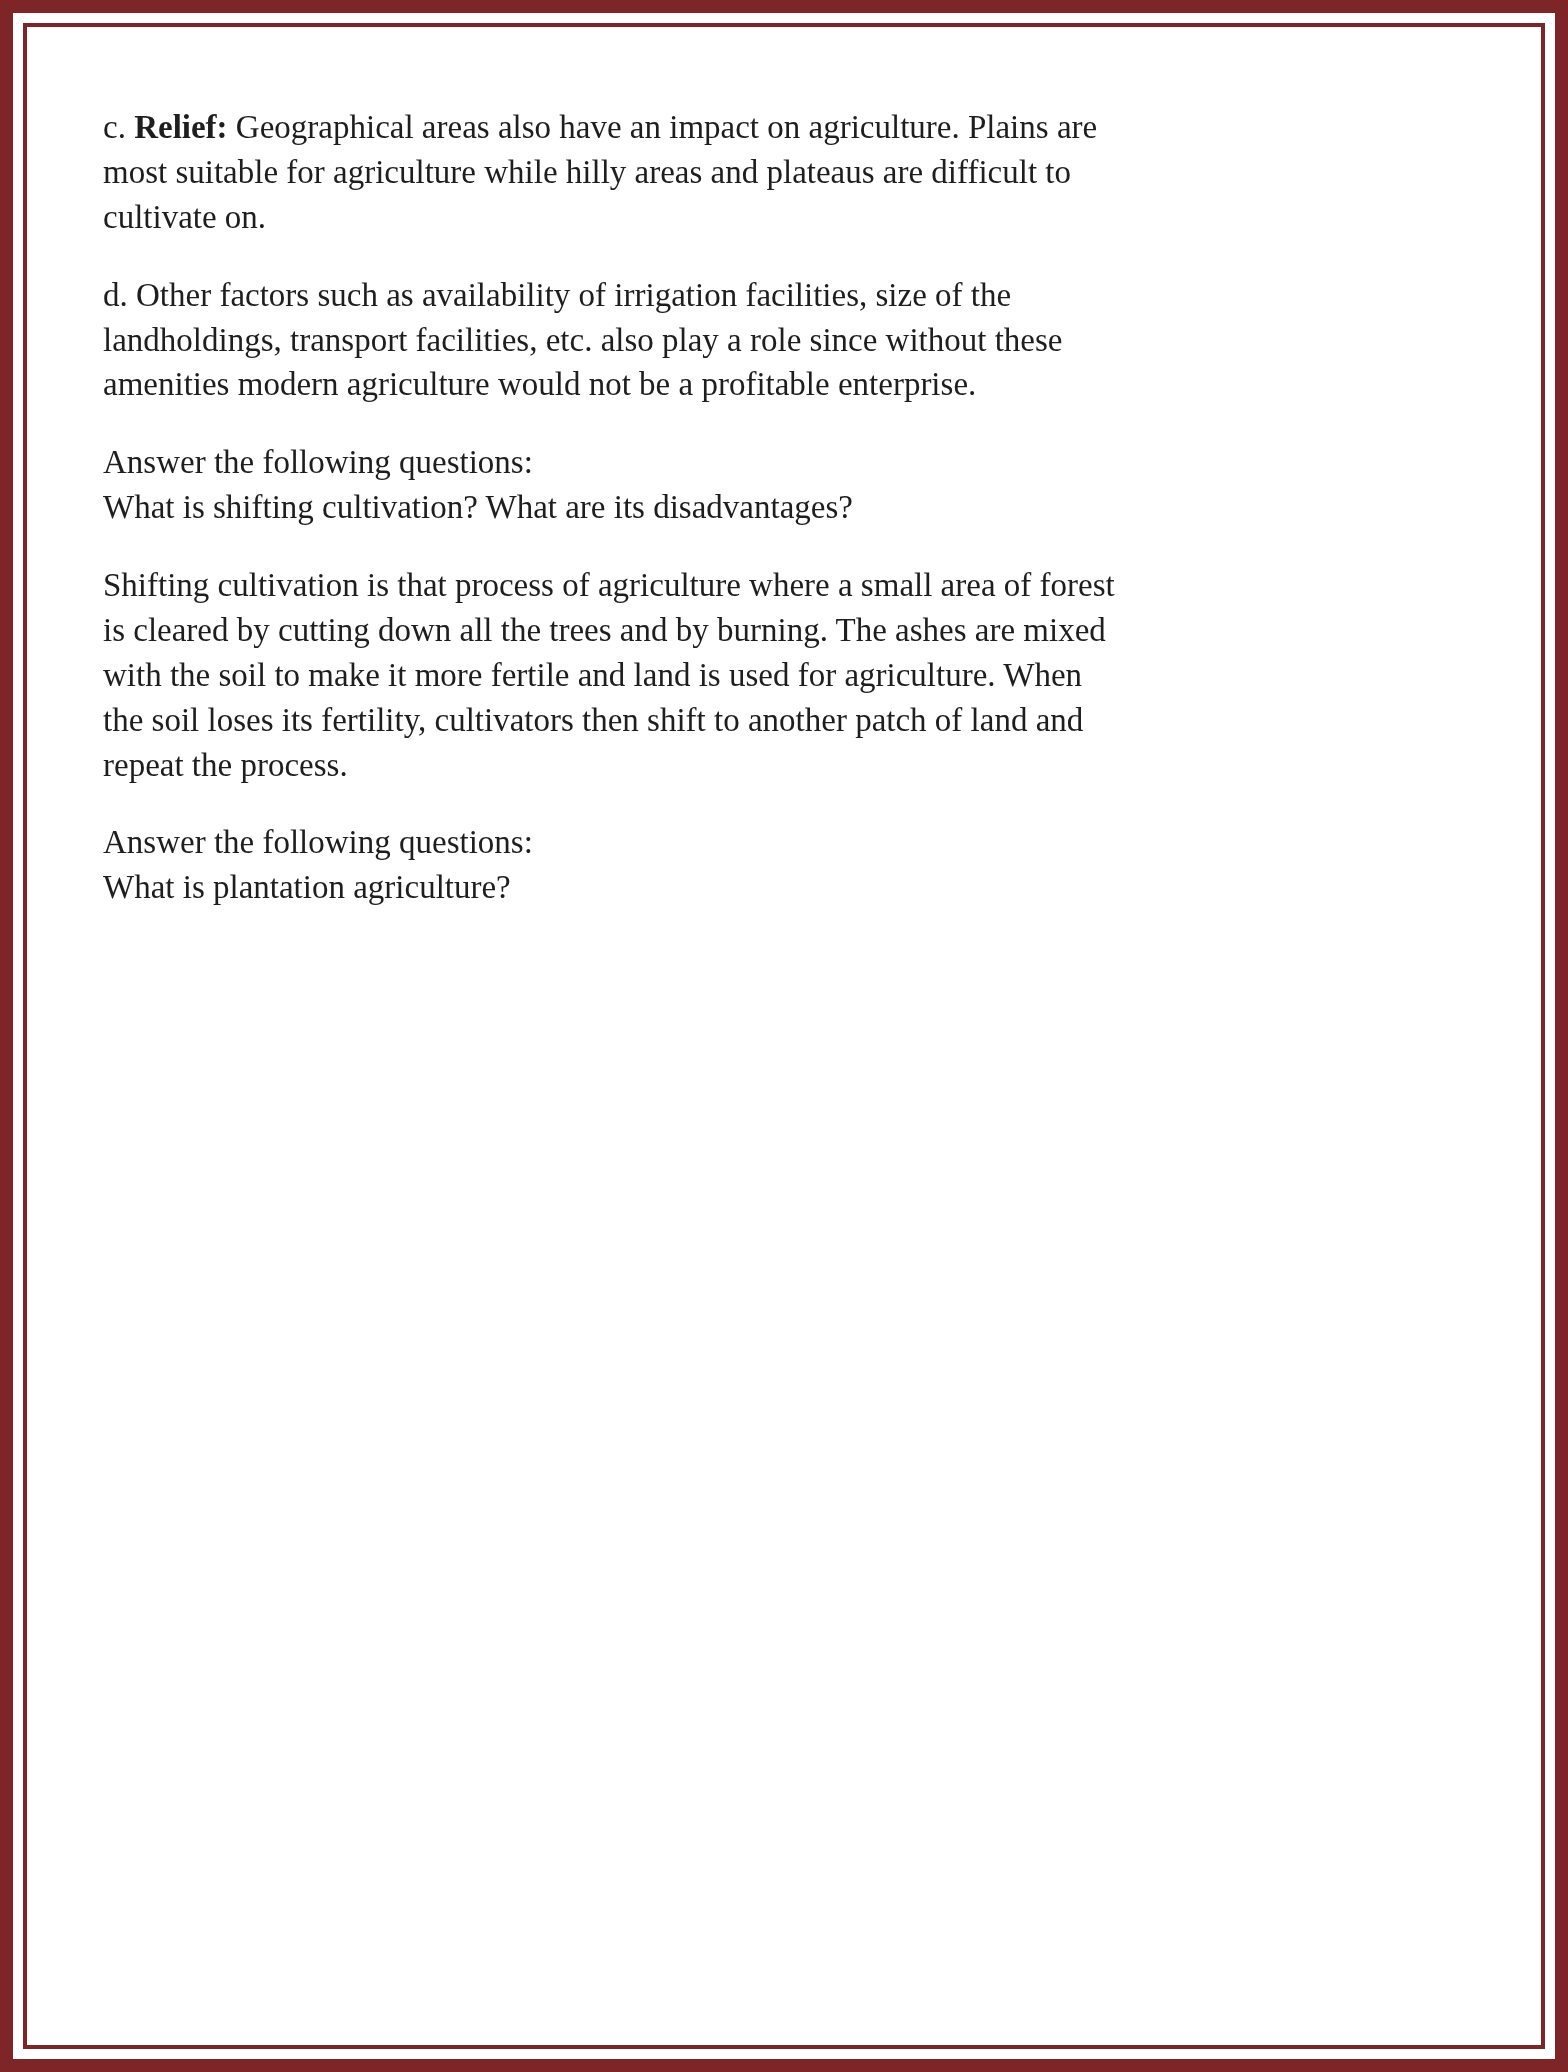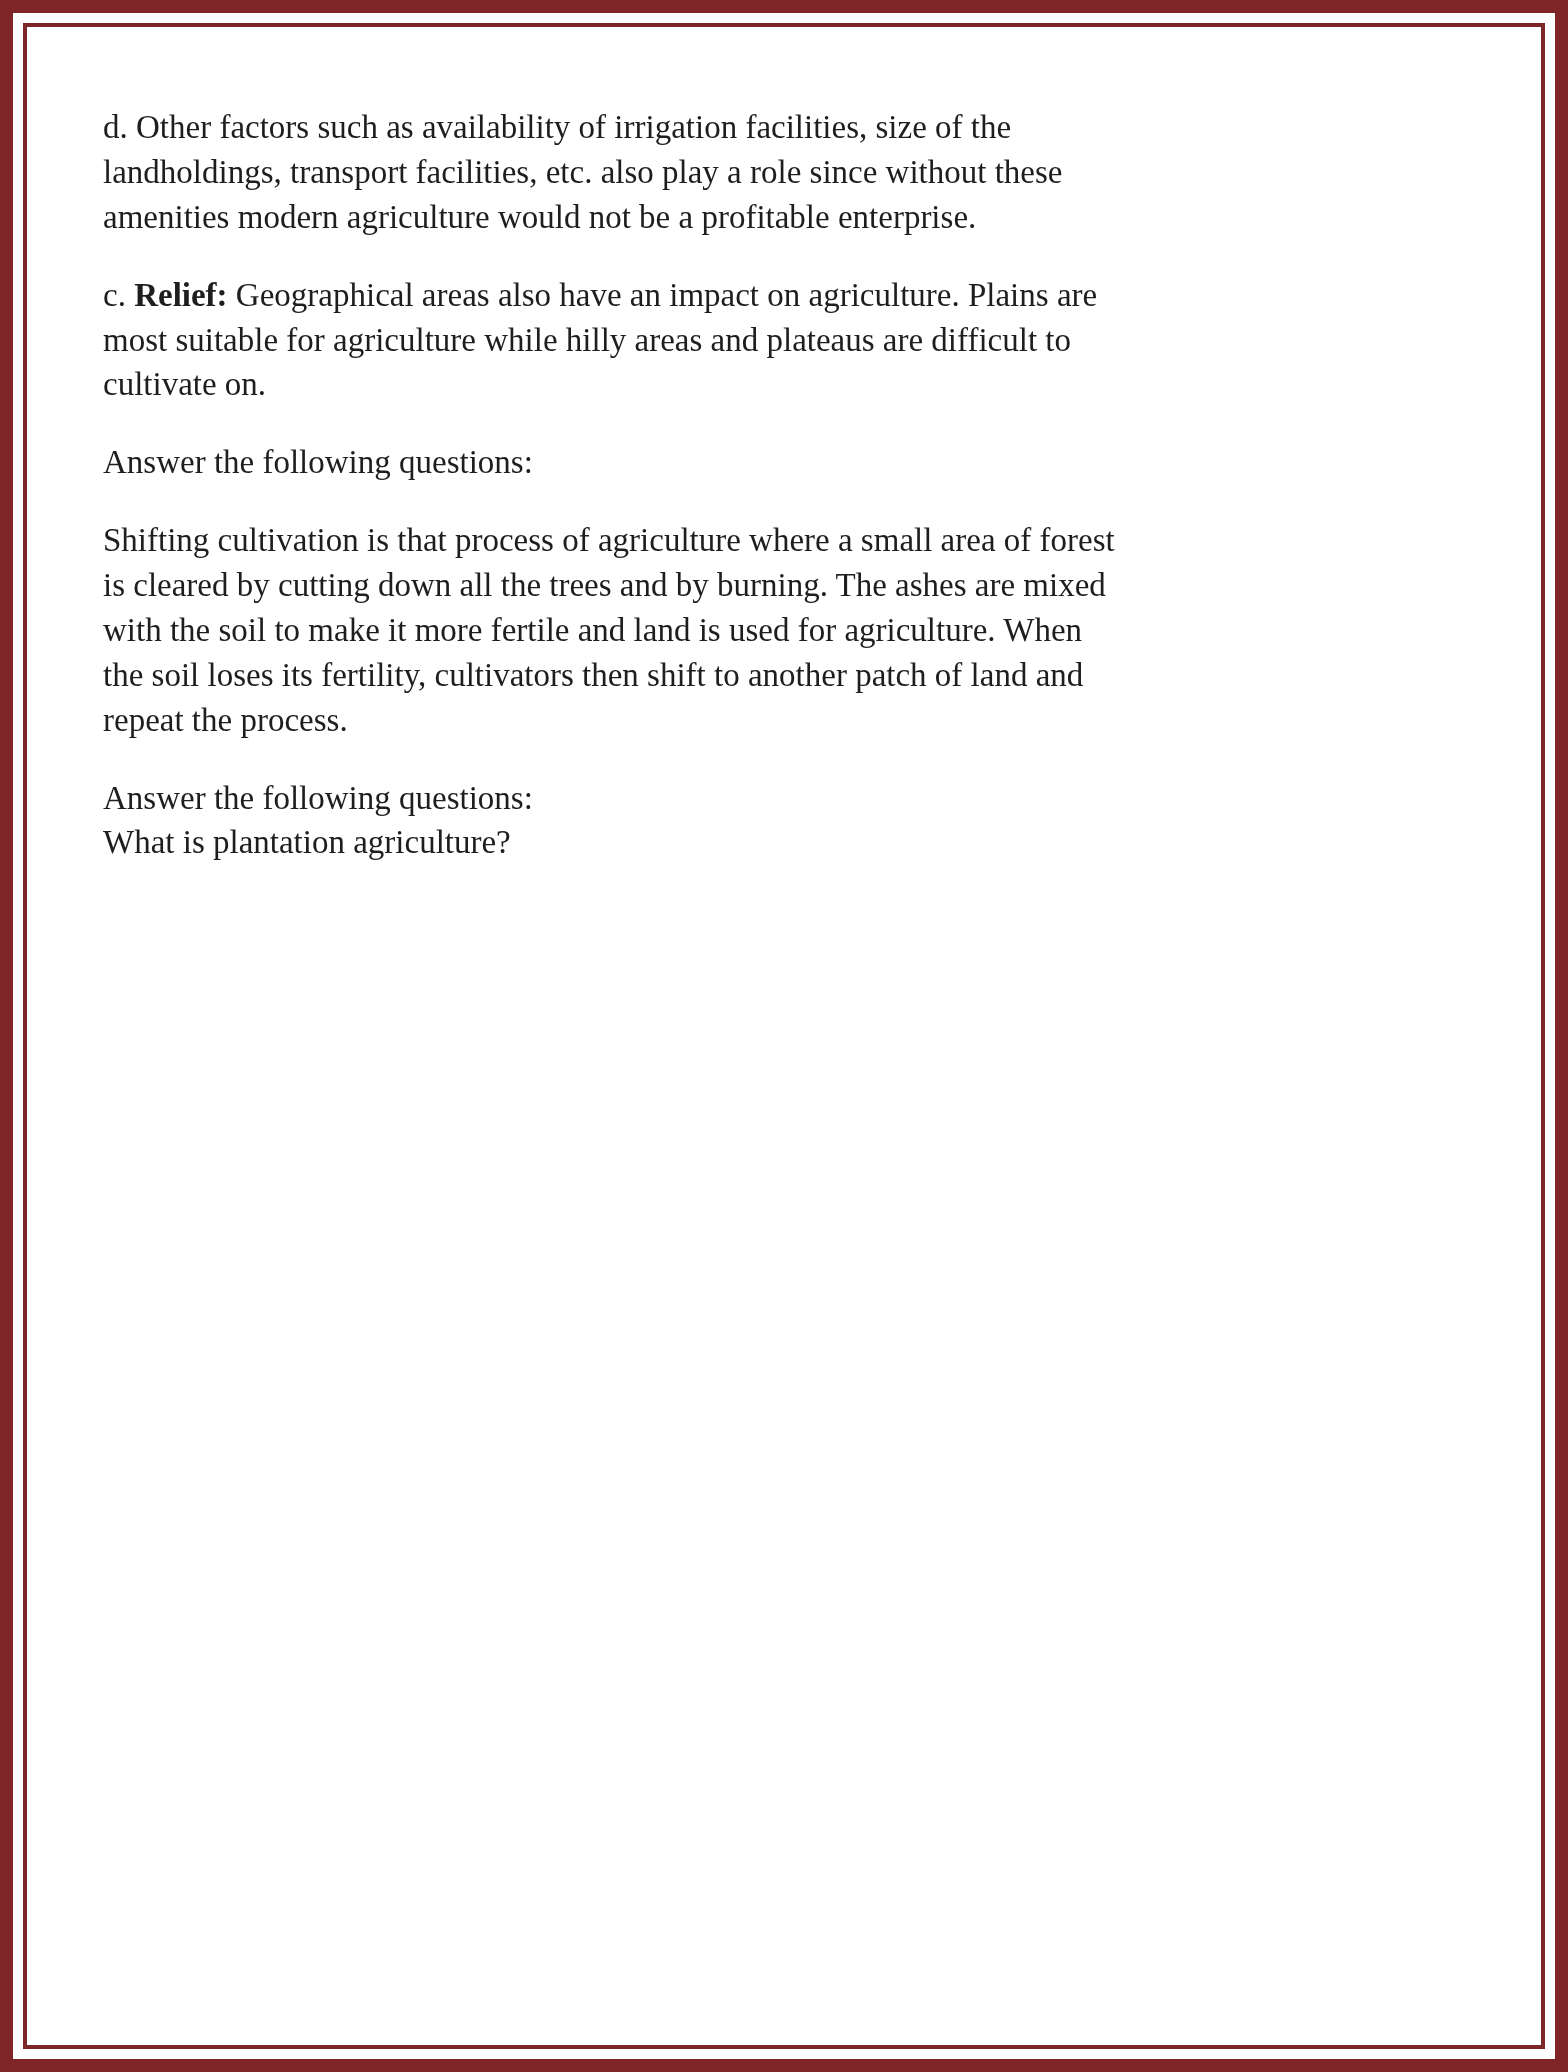--- a/index.html
+++ b/index.html
@@ -47,26 +47,26 @@
   }
   strong { font-weight: bold; }
 </style>
 </head>
 <body>
 
 <div class="page">
   <div class="frame">
     <div class="content">
 
+      <p class="para"><span>c. </span><strong>Relief:</strong><span> Geographical areas also have an impact on agriculture. Plains are most suitable for agriculture while hilly areas and plateaus are difficult to cultivate on.</span></p>
+
       <p class="para">d. Other factors such as availability of irrigation facilities, size of the landholdings, transport facilities, etc. also play a role since without these amenities modern agriculture would not be a profitable enterprise.</p>
 
-      <p class="para"><span>c. </span><strong>Relief:</strong><span> Geographical areas also have an impact on agriculture. Plains are most suitable for agriculture while hilly areas and plateaus are difficult to cultivate on.</span></p>
 
-
-      <p class="para"><span>Answer the following questions:</span><br></p>
+      <p class="para"><span>Answer the following questions:</span><br><span>What is shifting cultivation? What are its disadvantages?</span></p>
 
 
       <p class="para">Shifting cultivation is that process of agriculture where a small area of forest is cleared by cutting down all the trees and by burning. The ashes are mixed with the soil to make it more fertile and land is used for agriculture. When the soil loses its fertility, cultivators then shift to another patch of land and repeat the process.</p>
 
 
 
 
 
       <p class="para"><span>Answer the following questions:</span><br><span>What is plantation agriculture?</span></p>
 

